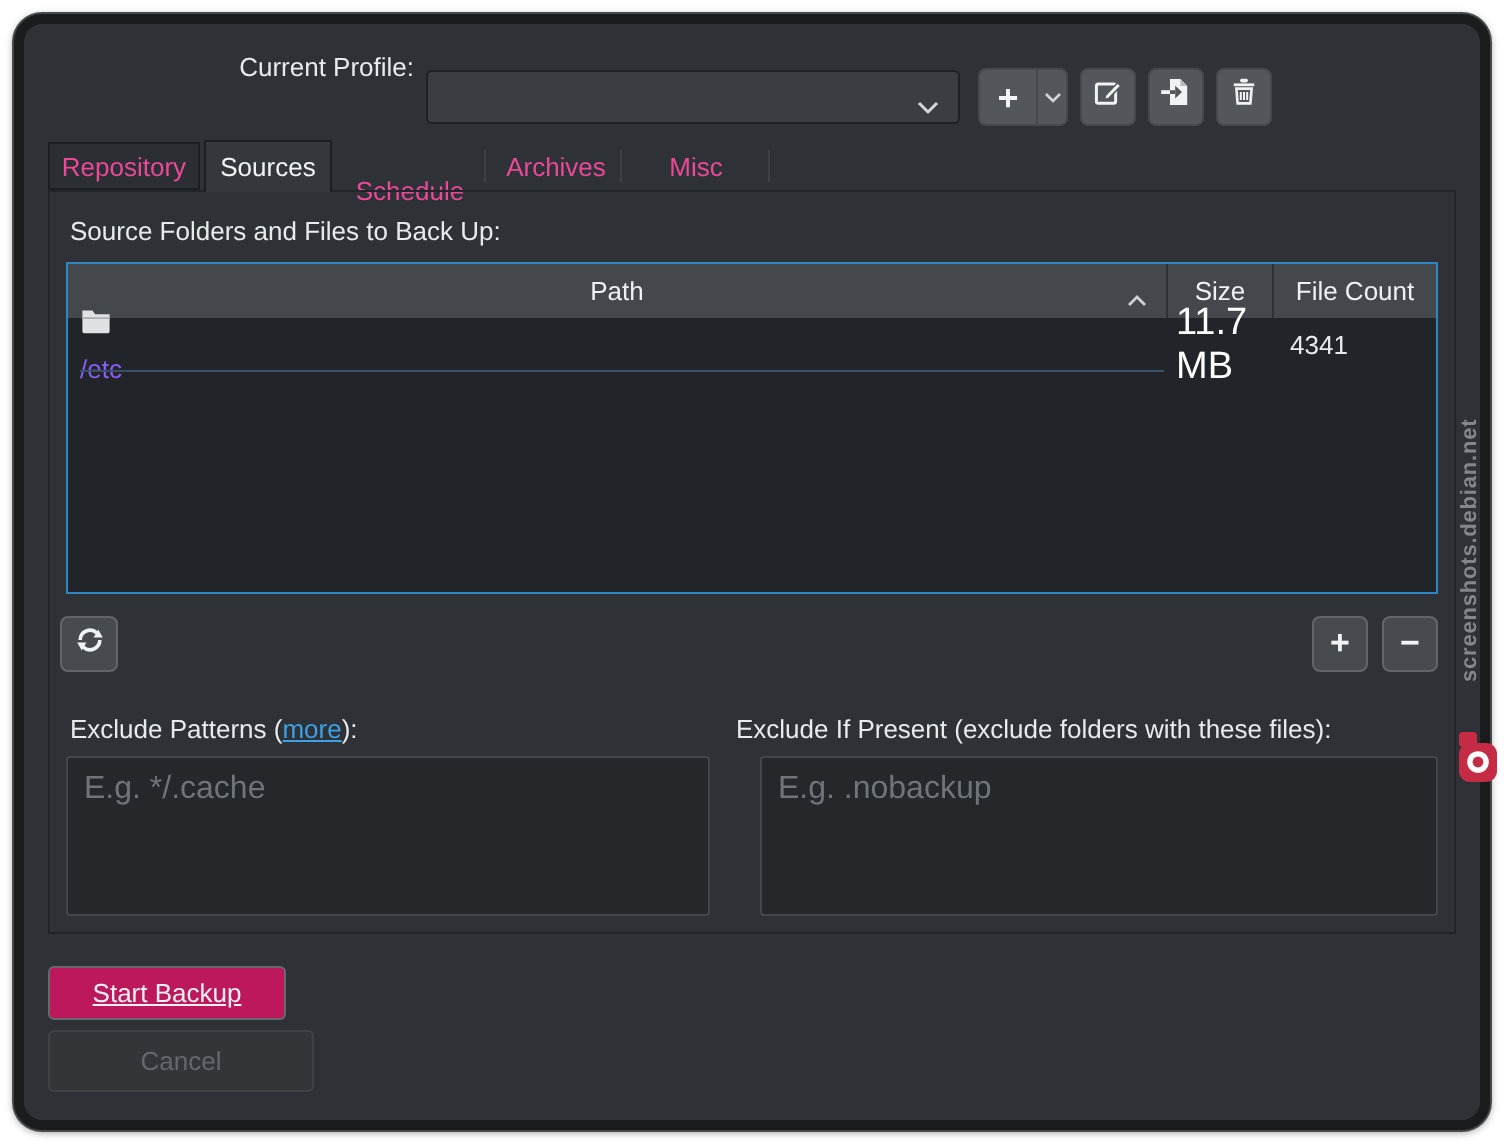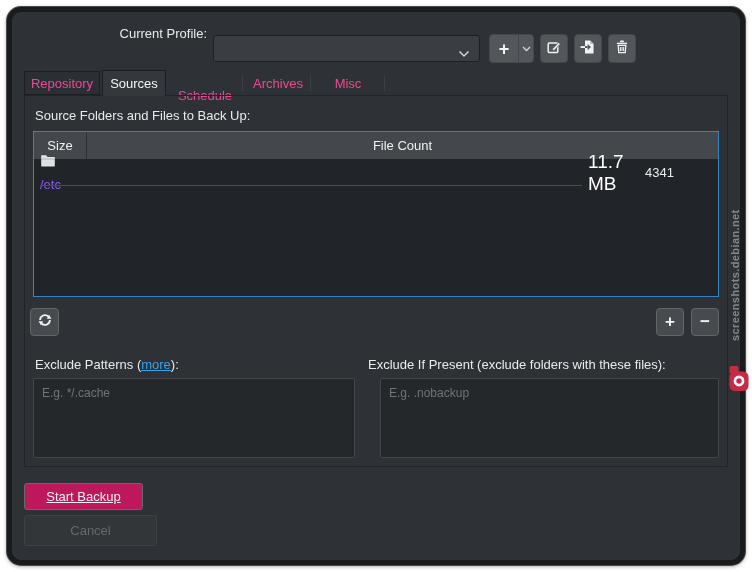--- a/index.html
+++ b/index.html
@@ -76,21 +76,21 @@
   .btn-refresh { left: 30px; top: 308px; width: 29px; }
   .btn-add-src { left: 656px; top: 308px; font-size: 17px; font-weight: bold; }
   .btn-remove-src { left: 691px; top: 308px; font-size: 17px; font-weight: bold; }
 
   
   .excl-label-left { left: 35px; top: 357px; }
   .excl-label-right { left: 368px; top: 357px; }
   .link { color: #3ca1e6; text-decoration: underline; cursor: pointer; }
   textarea.excl {
     position: absolute; background: #24282b; border: 1px solid #43474b; border-radius: 2px;
-    color: #dfe1e3; font-size: 12px; font-family: "Liberation Sans", "DejaVu Sans", sans-serif;
+    color: #dfe1e3; font-size: 16px; font-family: "Liberation Sans", "DejaVu Sans", sans-serif;
     padding: 7px 8px; resize: none; outline: none;
   }
   textarea.excl::placeholder { color: #6f7478; opacity: 1; }
   .excl-left { left: 33px; top: 378px; width: 322px; height: 80px; }
   .excl-right { left: 380px; top: 378px; width: 339px; height: 80px; }
 
   
   .action-btn {
     display: flex; align-items: center; justify-content: center;
     font-size: 13px; border-radius: 3px; font-family: inherit;
@@ -185,20 +185,28 @@
   <div class="abs tab-sep" style="left:242px;"></div>
   <div class="abs tab-sep" style="left:310px;"></div>
   <div class="abs tab-sep" style="left:384px;"></div>
 
   <div class="abs content-frame"></div>
 
   <div class="abs txt section-label">Source Folders and Files to Back Up:</div>
 
   <div class="abs src-table">
     <div class="tbl-header">
+      <div class="th th-path">
+        <span>Path</span>
+        <span class="sort-ind">
+          <svg width="11" height="7" viewBox="0 0 11 7">
+              <polyline points="1.5,5.5 5.5,1.5 9.5,5.5" stroke="#cfd2d4" stroke-width="1.4" fill="none"></polyline>
+            </svg>
+        </span>
+      </div>
       <div class="th th-size">
         <span>Size</span>
       </div>
       <div class="th th-count">
         <span>File Count</span>
       </div>
     </div>
     <div class="tbl-row">
       <div class="td-path">
         <span>

